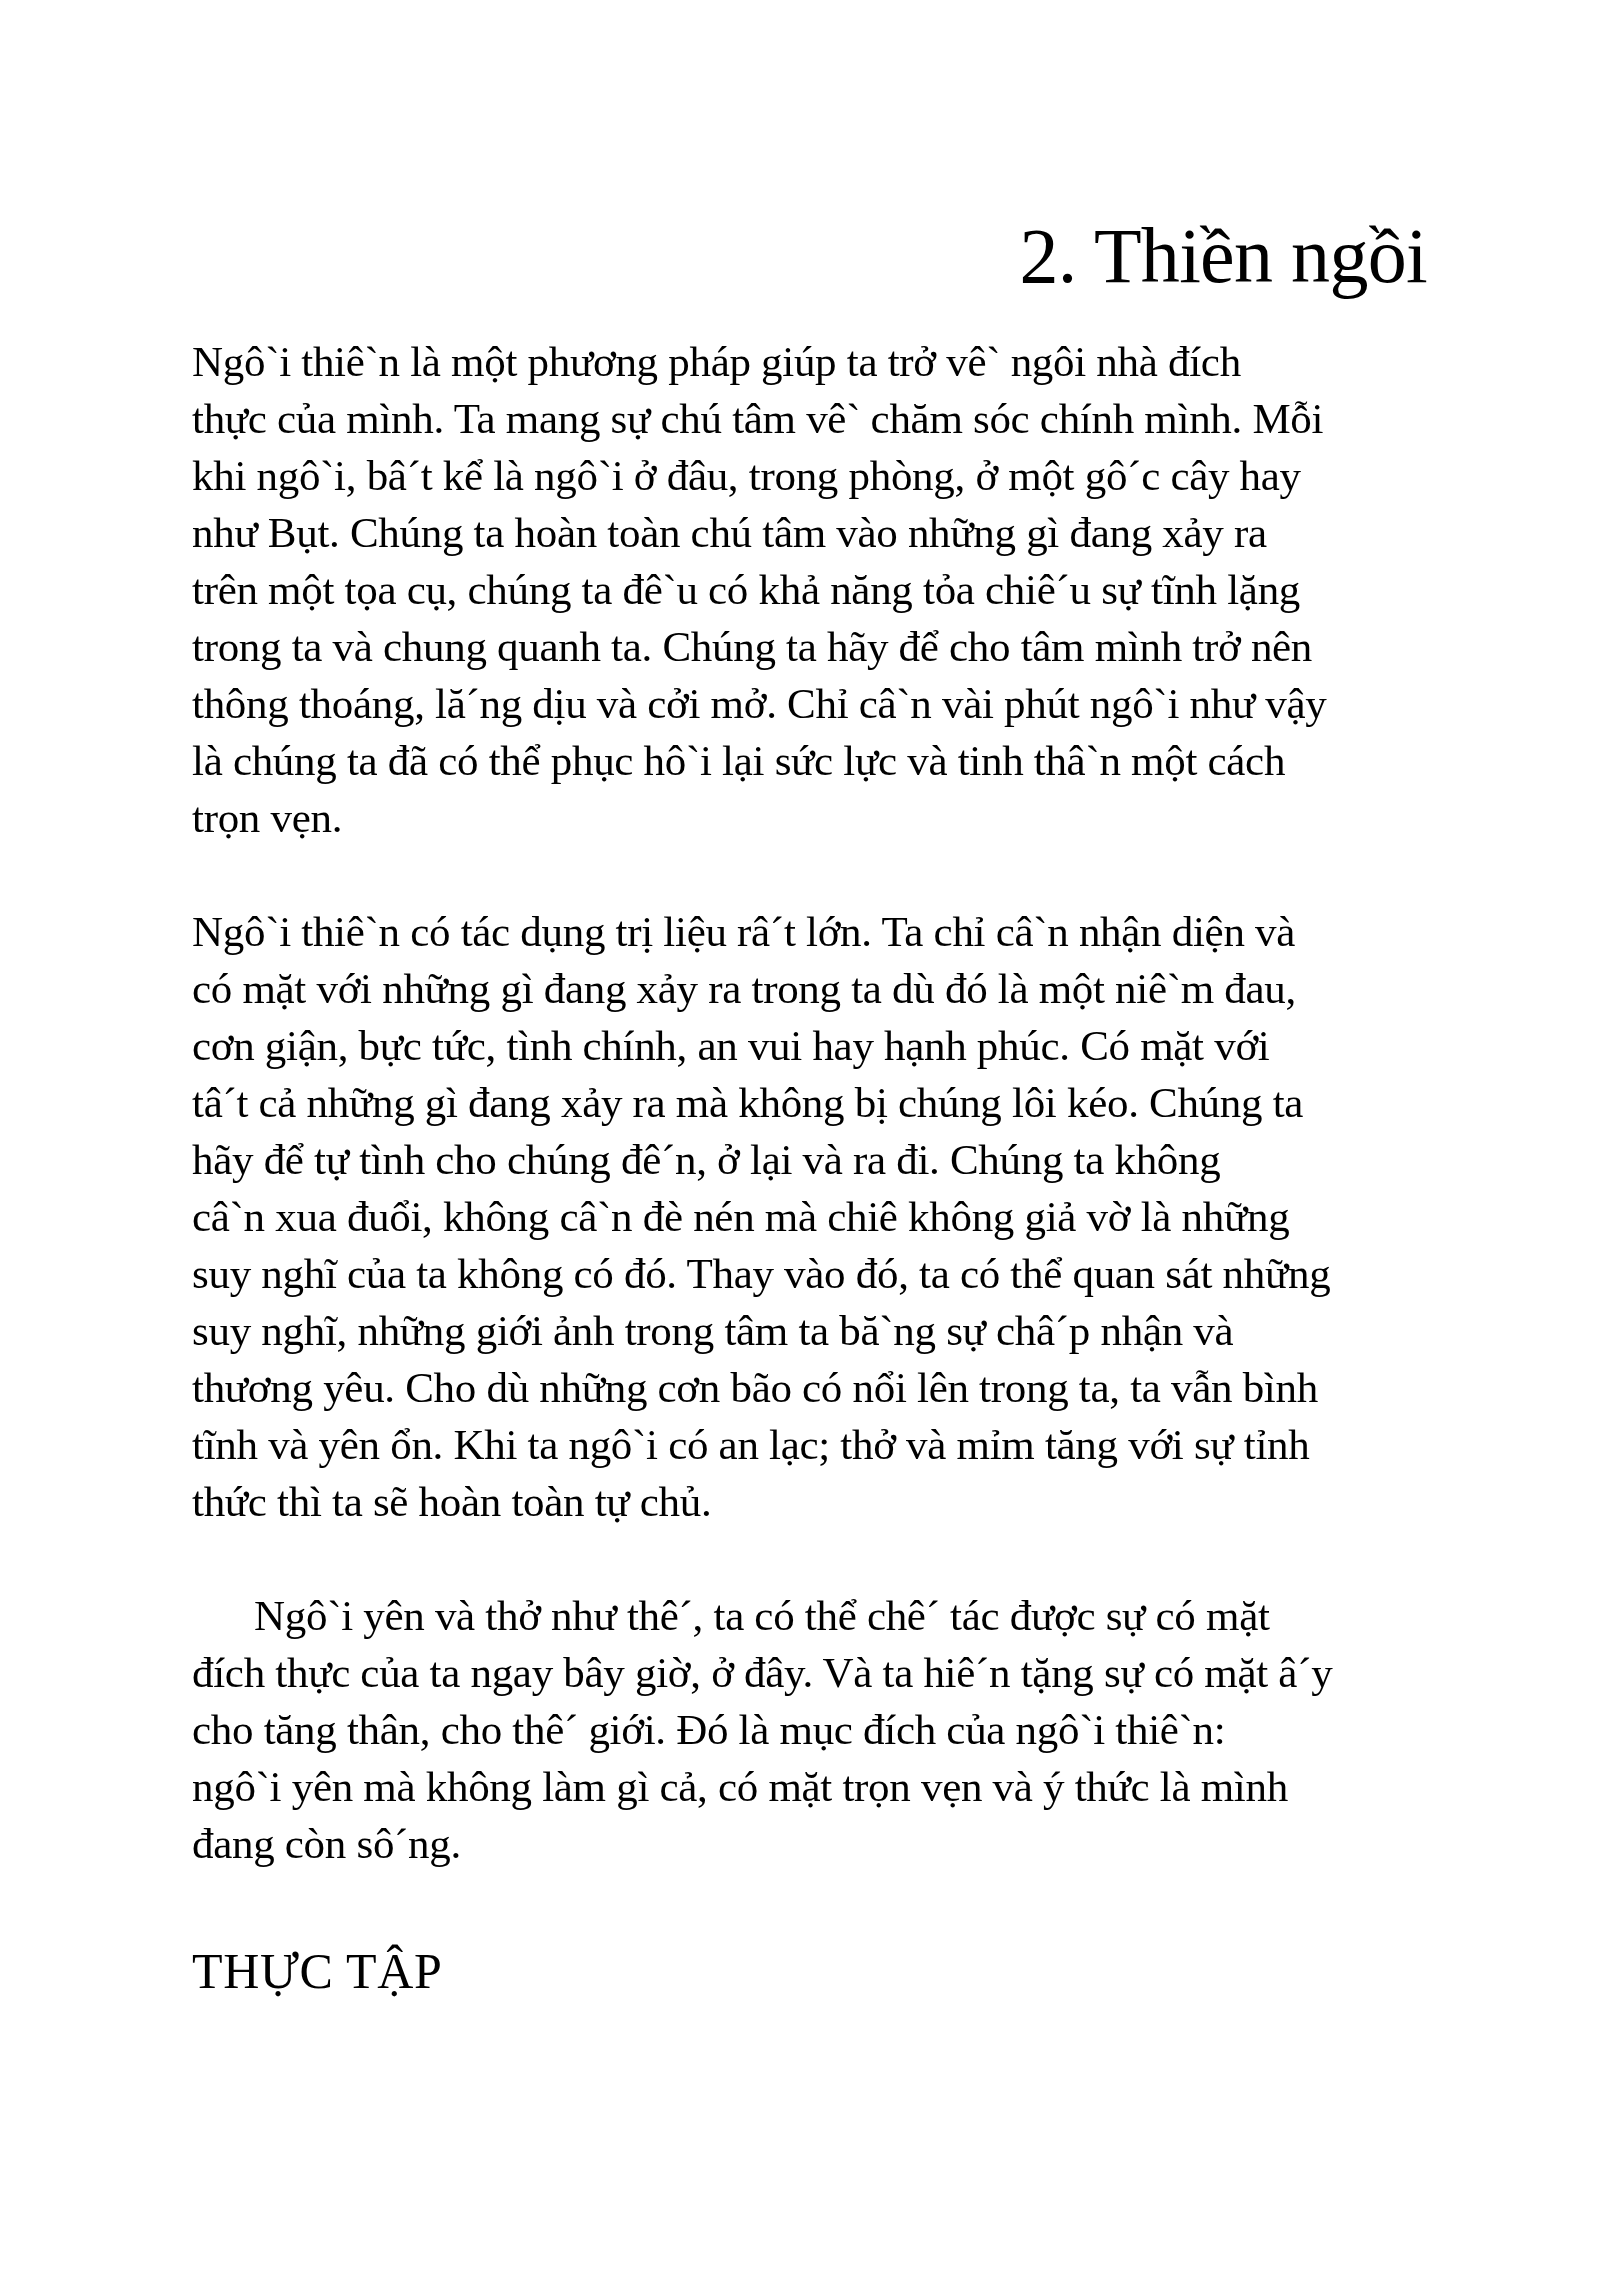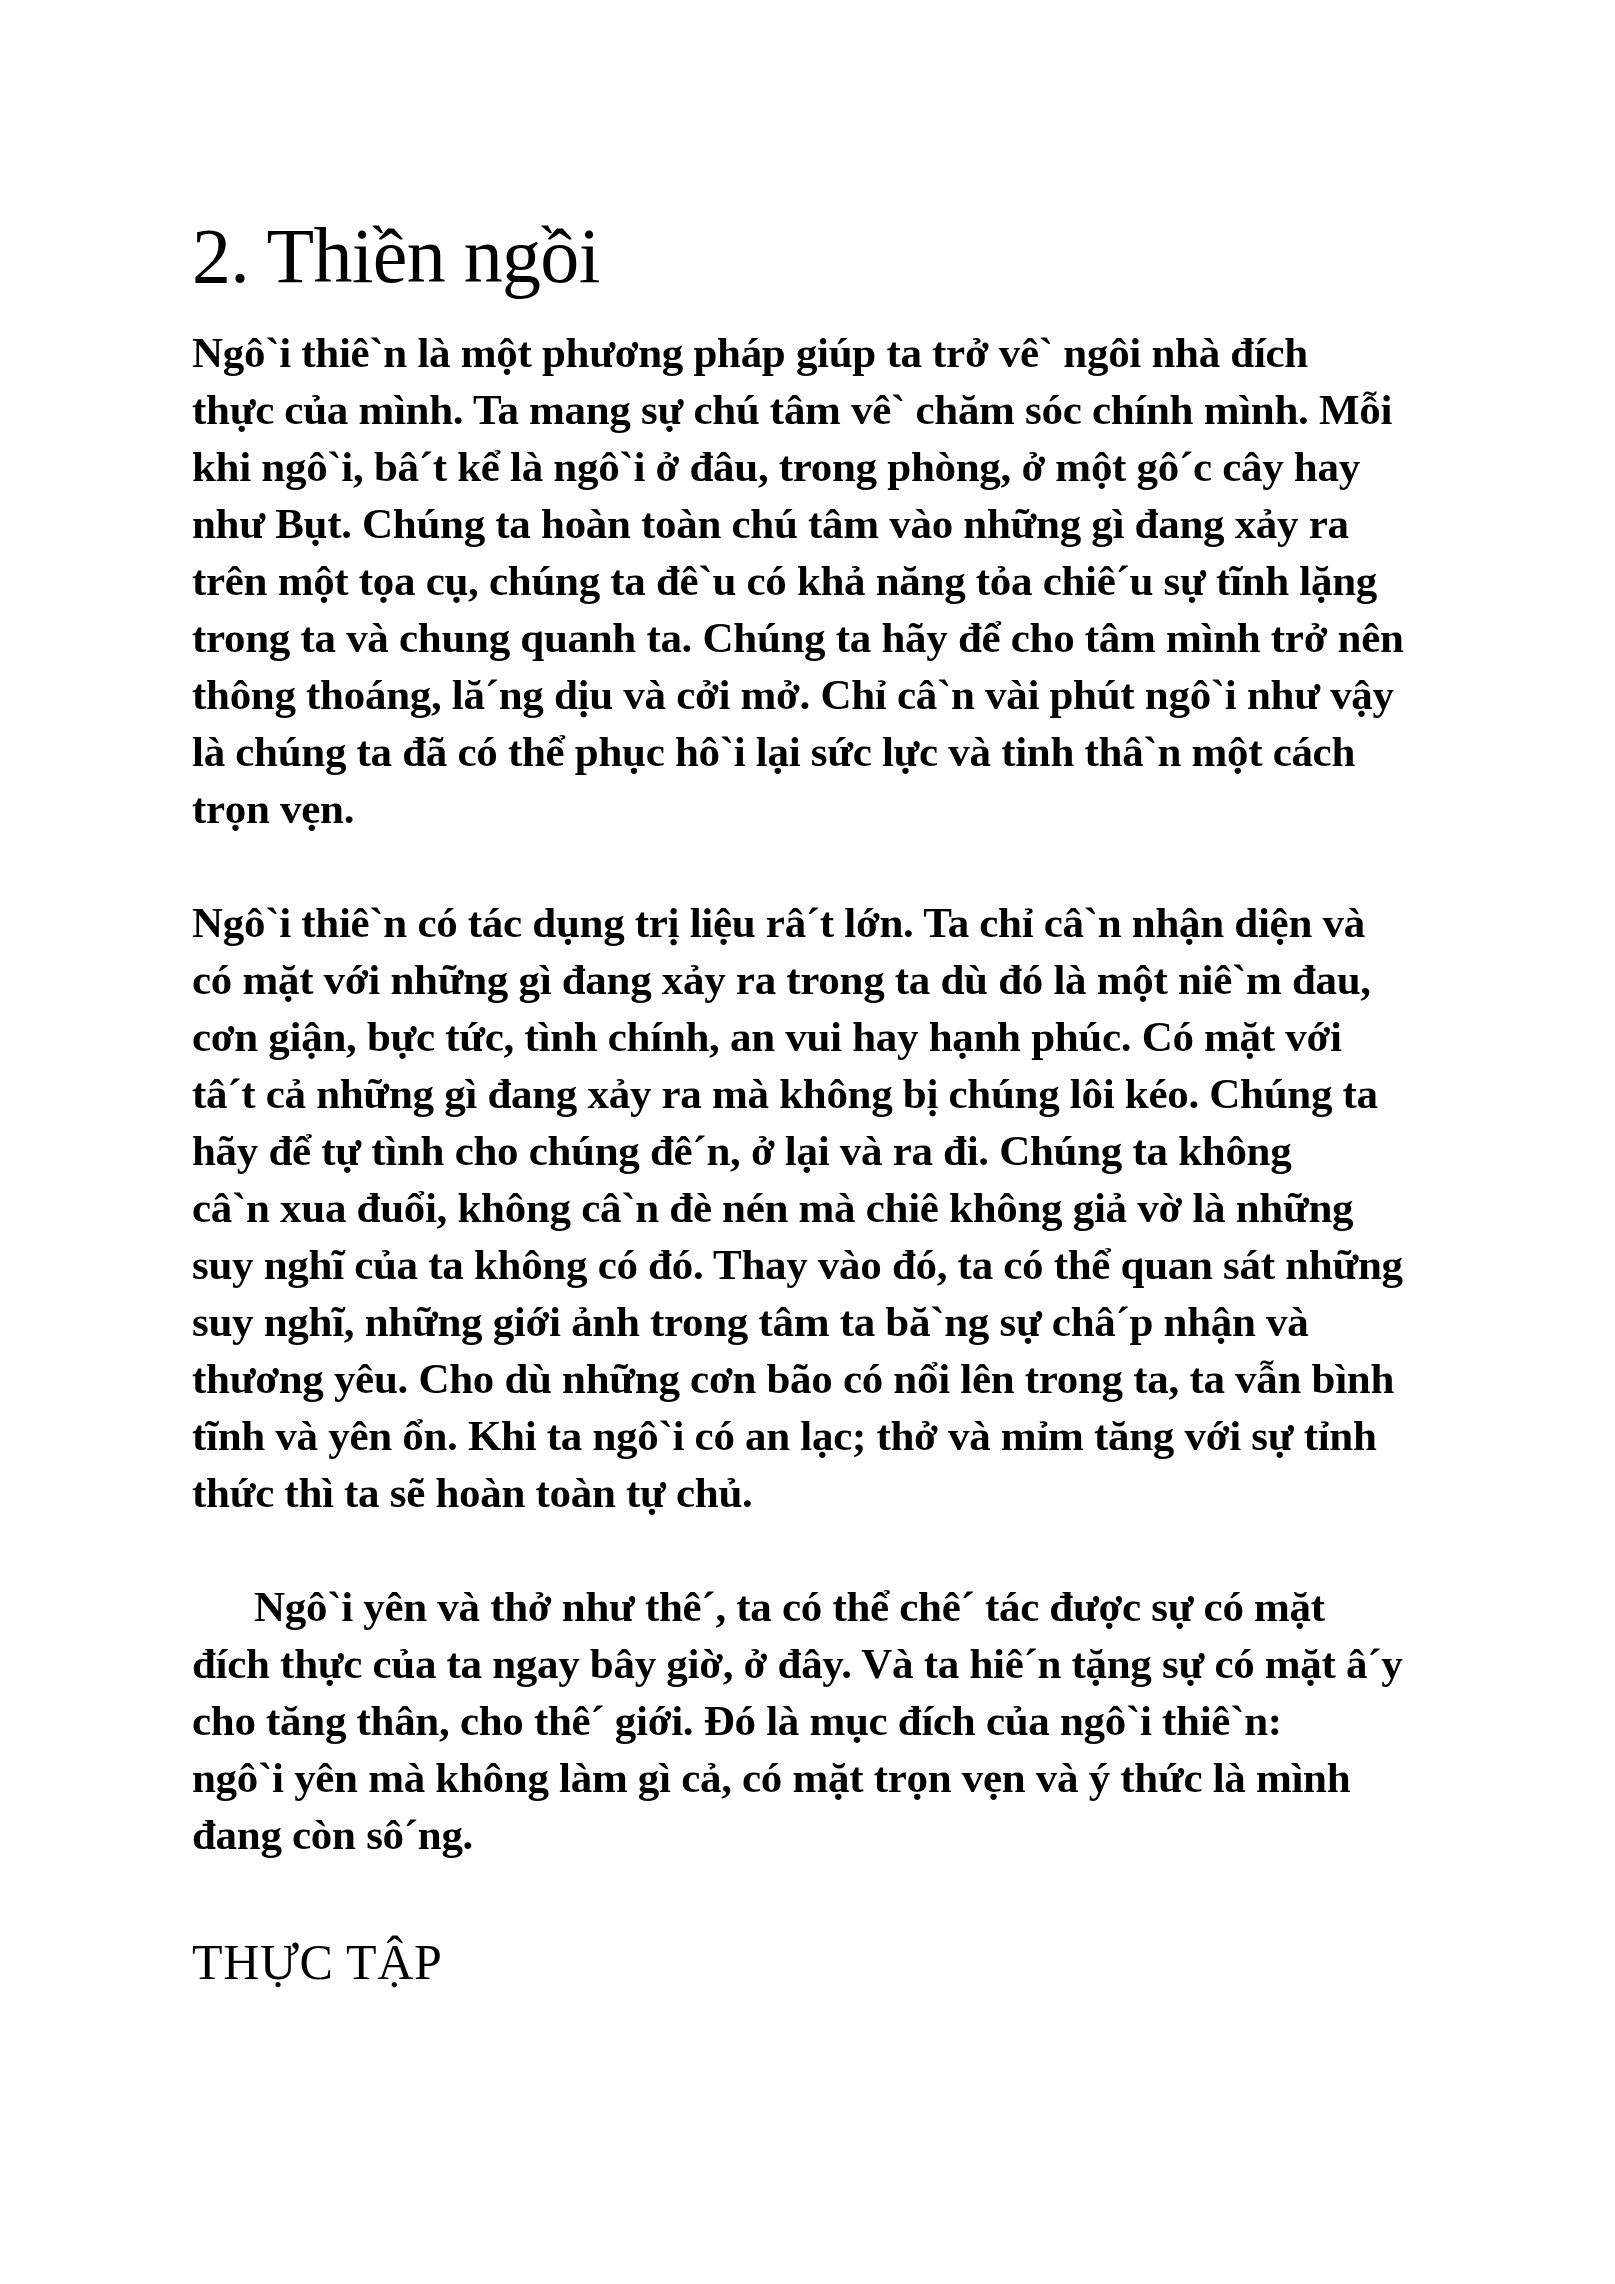--- a/index.html
+++ b/index.html
@@ -12,34 +12,33 @@
     width: 1616px;
     height: 2284px;
     background: #ffffff;
     color: #000000;
     font-family: "Liberation Serif", "DejaVu Serif", serif;
     overflow: hidden;
     box-sizing: border-box;
     padding: 209px 189px 0 192px;
   }
   .chapter-title {
-    margin: 0 0 21px 0;
+    margin: 0 0 30px 0;
     font-size: 78px;
     font-weight: normal;
     line-height: 1.2;
-    text-align: left;
+    text-align: right;
     letter-spacing: -0.7px;
     white-space: nowrap;
   }
   .body-text {
     margin: 0;
   }
   .para {
     margin: 0 0 57px 0;
-    font-weight: bold;
   }
   .text-line {
     font-size: 43px;
     line-height: 57px;
     letter-spacing: -0.3px;
     white-space: nowrap;
   }
   .text-line.indent {
     padding-left: 62px;
   }

